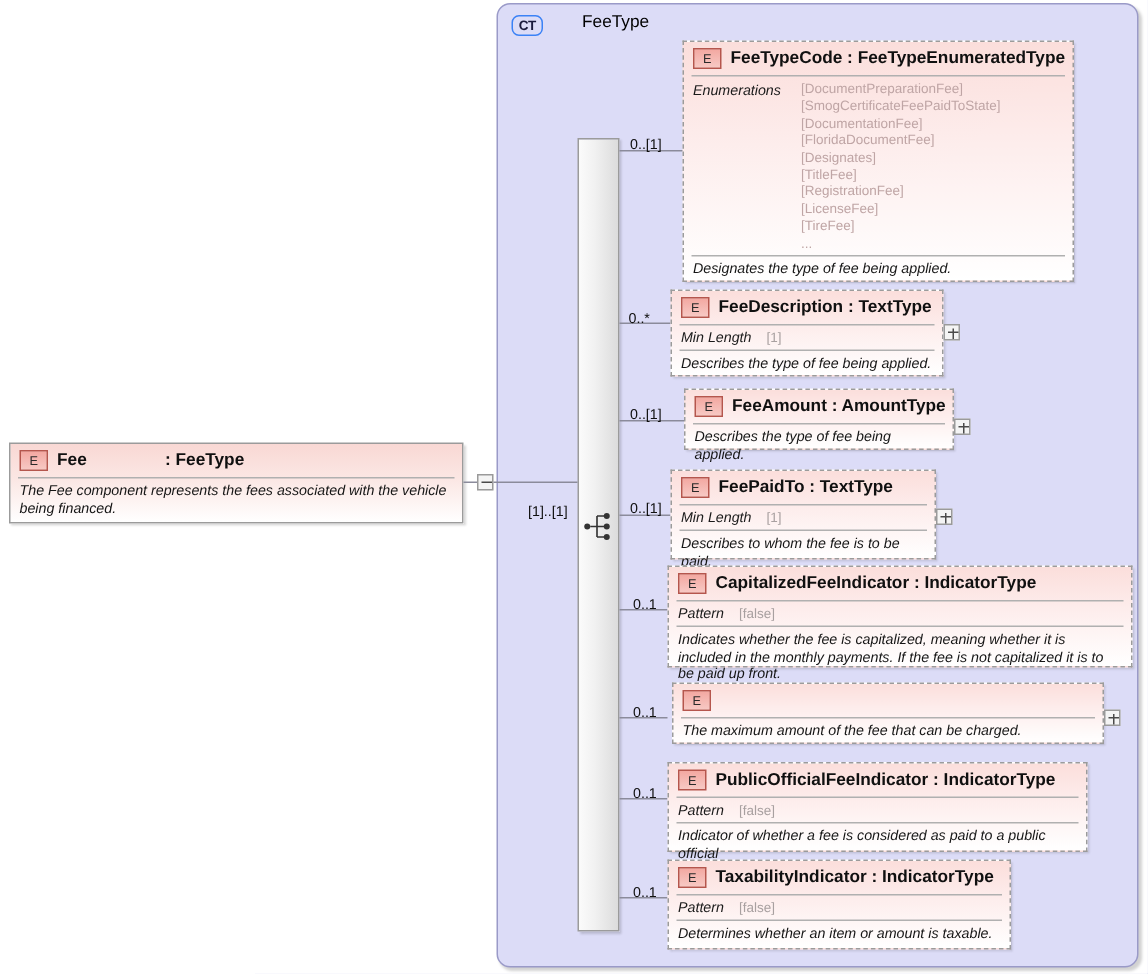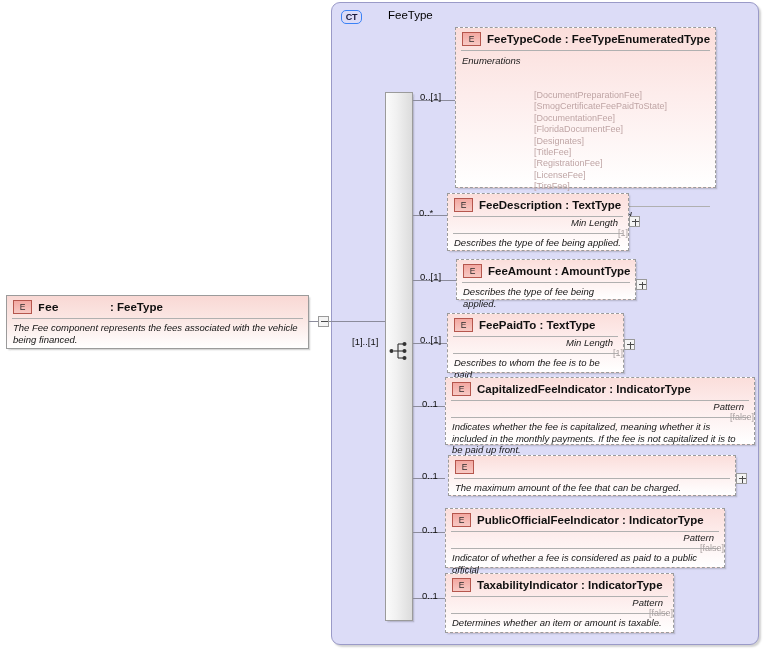--- a/index.html
+++ b/index.html
@@ -107,25 +107,24 @@
     color: #101010;
     white-space: nowrap;
   }
   .hr {
     height: 1px;
     background: #b0b0b0;
     margin: 0 5px;
   }
   .facet-row {
     display: flex;
-    align-items: flex-end;
+    align-items: center;
     height: 16px;
     padding-left: 6px;
     font-size: 9.5px;
-    flex-direction: column;
   }
   .facet-name {
     font-style: italic;
     color: #1a1a1a;
     margin-right: 10px;
   }
   .facet-val {
     color: #a8a0a0;
     font-size: 9px;
   }
@@ -138,21 +137,20 @@
     font-size: 9.5px;
     color: #1a1a1a;
     width: 72px;
     flex: 0 0 auto;
     padding-top: 1px;
   }
   .enum-list {
     font-size: 9px;
     color: #bfa5a5;
     line-height: 11.4px;
-    margin-top: 36px;
   }
   .doc {
     font-style: italic;
     font-size: 9.5px;
     color: #151515;
     padding: 3px 6px 13px 6px;
     line-height: 11.5px;
   }
 
   
@@ -215,21 +213,21 @@
       <circle cx="15.5" cy="4" r="2" fill="#333"></circle>
       <circle cx="15.5" cy="11" r="2" fill="#333"></circle>
       <circle cx="15.5" cy="18" r="2" fill="#333"></circle>
     </svg>
   </div>
   <div class="card" style="left:352px; top:336px;">[1]..[1]</div>
 
   <div class="fee-box">
     <div class="el-head">
       <span class="e-badge">E</span>
-      <span class="el-name" style="min-width:72px;font-family:Liberation Mono, monospace;">Fee</span>
+      <span class="el-name" style="min-width:72px;">Fee</span>
       <span class="el-name">: FeeType</span>
     </div>
     <div class="hr"></div>
     <div class="doc">The Fee component represents the fees associated with the vehicle being financed.</div>
   </div>
 
   <div class="hline" style="left:309px; top:321px; width:10px;"></div>
   <div class="toggle" style="left:318px; top:316px;"></div>
   <div class="hline" style="left:329px; top:321px; width:56px;"></div>
 

